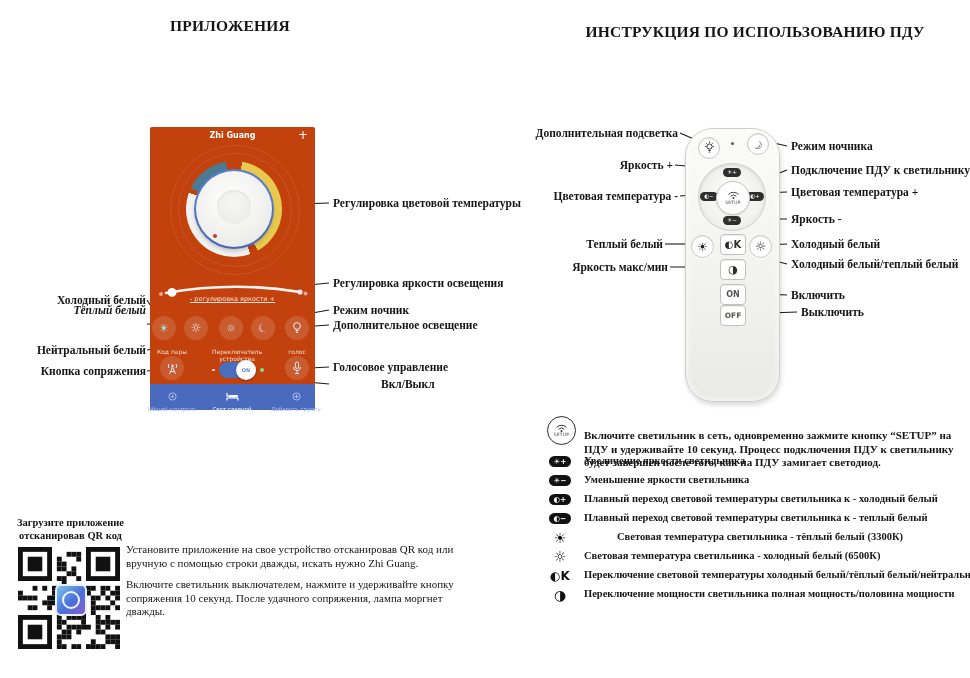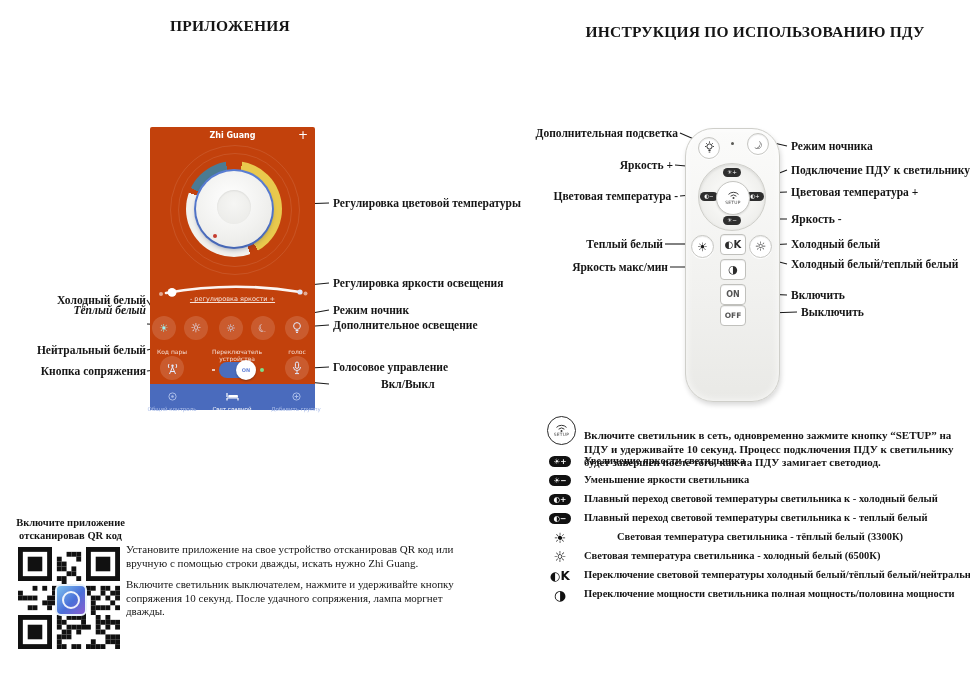--- a/index.html
+++ b/index.html
@@ -215,21 +215,21 @@
   <div class="callout ra" style="right:824px;top:365px;">Кнопка сопряжения</div>
 
   <div class="callout" style="left:333px;top:197px;">Регулировка цветовой температуры</div>
   <div class="callout" style="left:333px;top:277px;">Регулировка яркости освещения</div>
   <div class="callout" style="left:333px;top:304px;">Режим ночник</div>
   <div class="callout" style="left:333px;top:319px;">Дополнительное освещение</div>
   <div class="callout" style="left:333px;top:361px;">Голосовое управление</div>
   <div class="callout" style="left:333px;top:378px;margin-left:48px;">Вкл/Выкл</div>
 
   <div class="qr-caption">
-    <div>Включите приложение</div>
+    <div>Загрузите приложение</div>
     <div>отсканировав QR код</div>
   </div>
   <div class="qr-box">
     <svg id="qr-svg" width="102" height="102">
         <rect x="48.57142857142857" y="4.857142857142857" width="4.857142857142857" height="4.857142857142857" fill="#111"></rect>
         <rect x="53.42857142857142" y="4.857142857142857" width="4.857142857142857" height="4.857142857142857" fill="#111"></rect>
         <rect x="58.28571428571428" y="4.857142857142857" width="4.857142857142857" height="4.857142857142857" fill="#111"></rect>
         <rect x="38.857142857142854" y="9.714285714285714" width="4.857142857142857" height="4.857142857142857" fill="#111"></rect>
         <rect x="58.28571428571428" y="9.714285714285714" width="4.857142857142857" height="4.857142857142857" fill="#111"></rect>
         <rect x="38.857142857142854" y="14.57142857142857" width="4.857142857142857" height="4.857142857142857" fill="#111"></rect>

